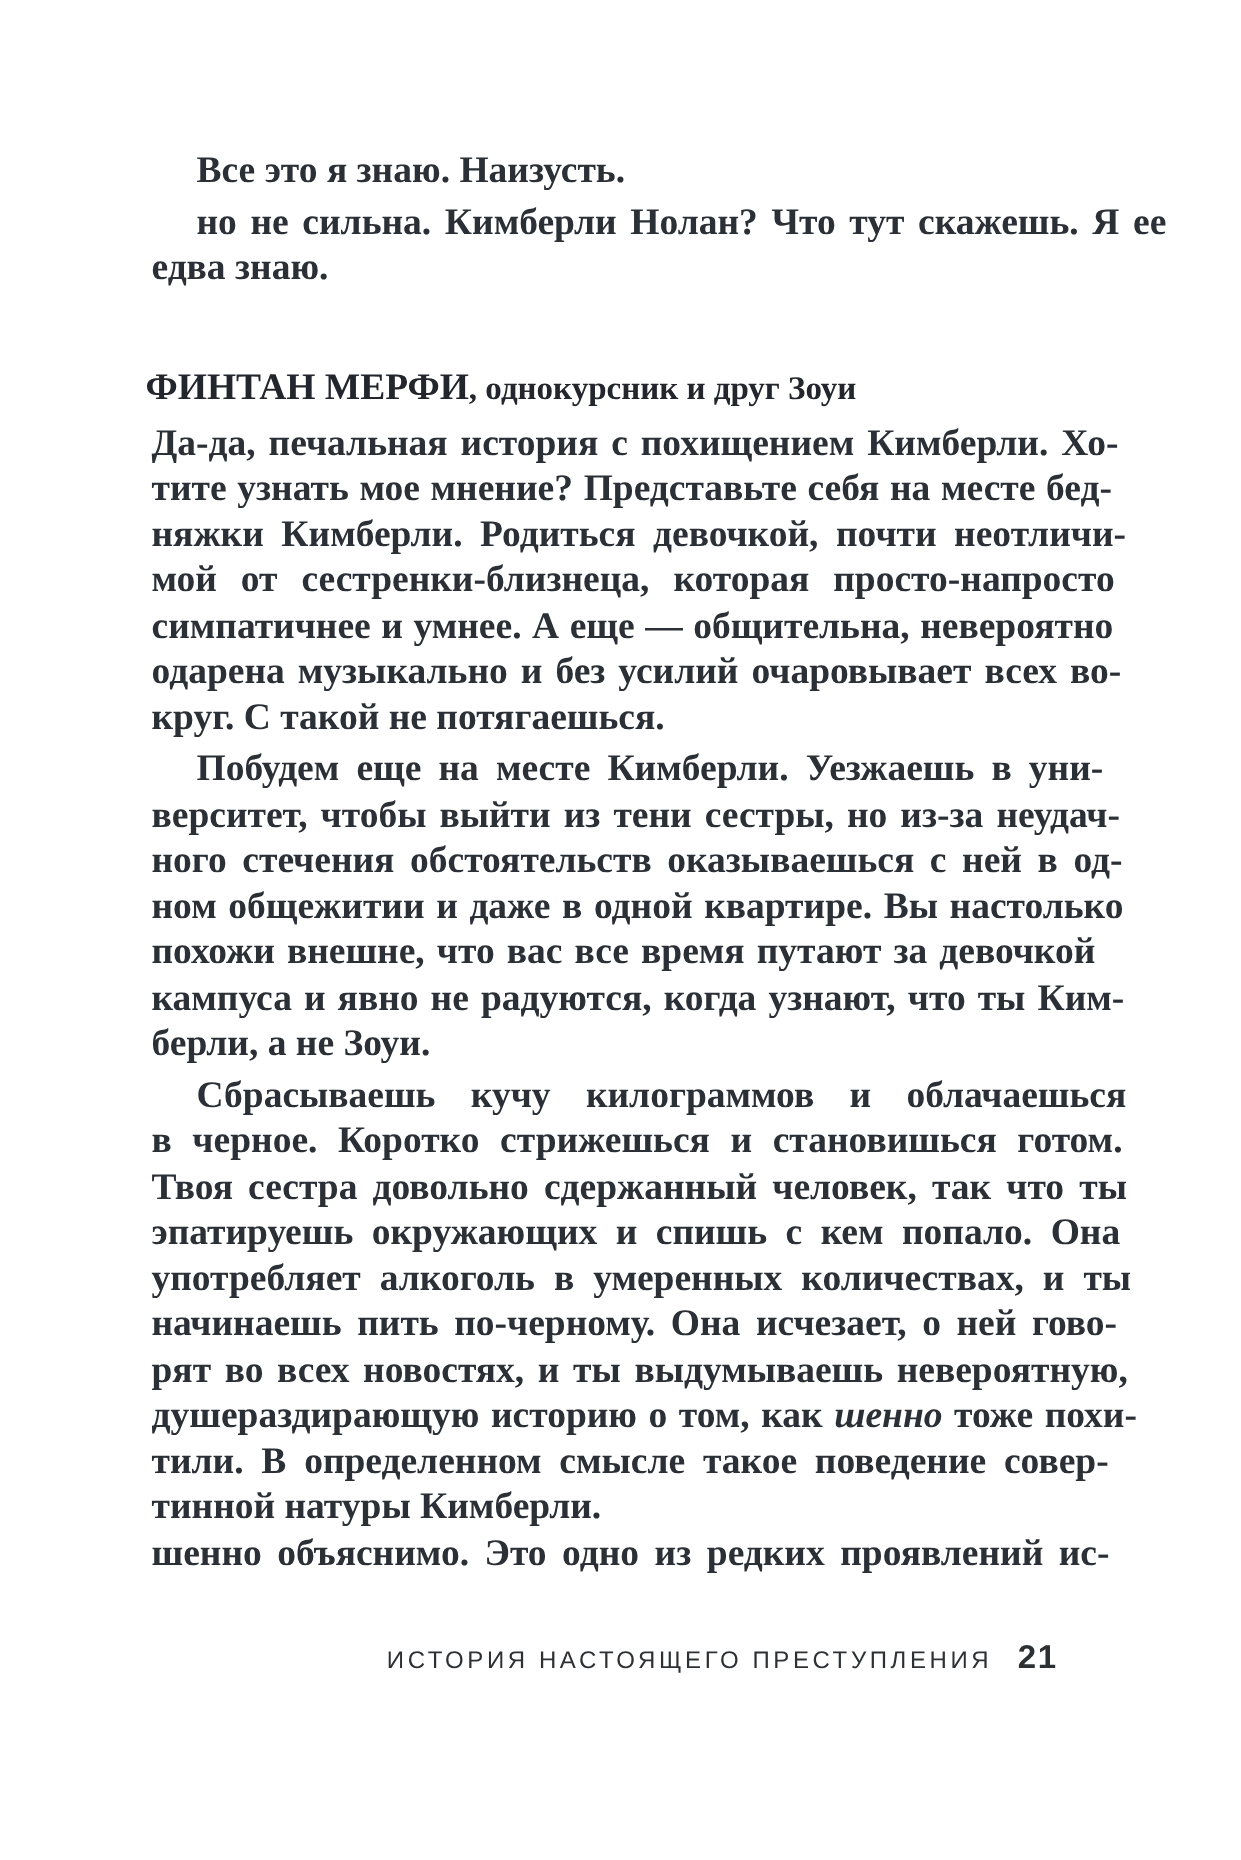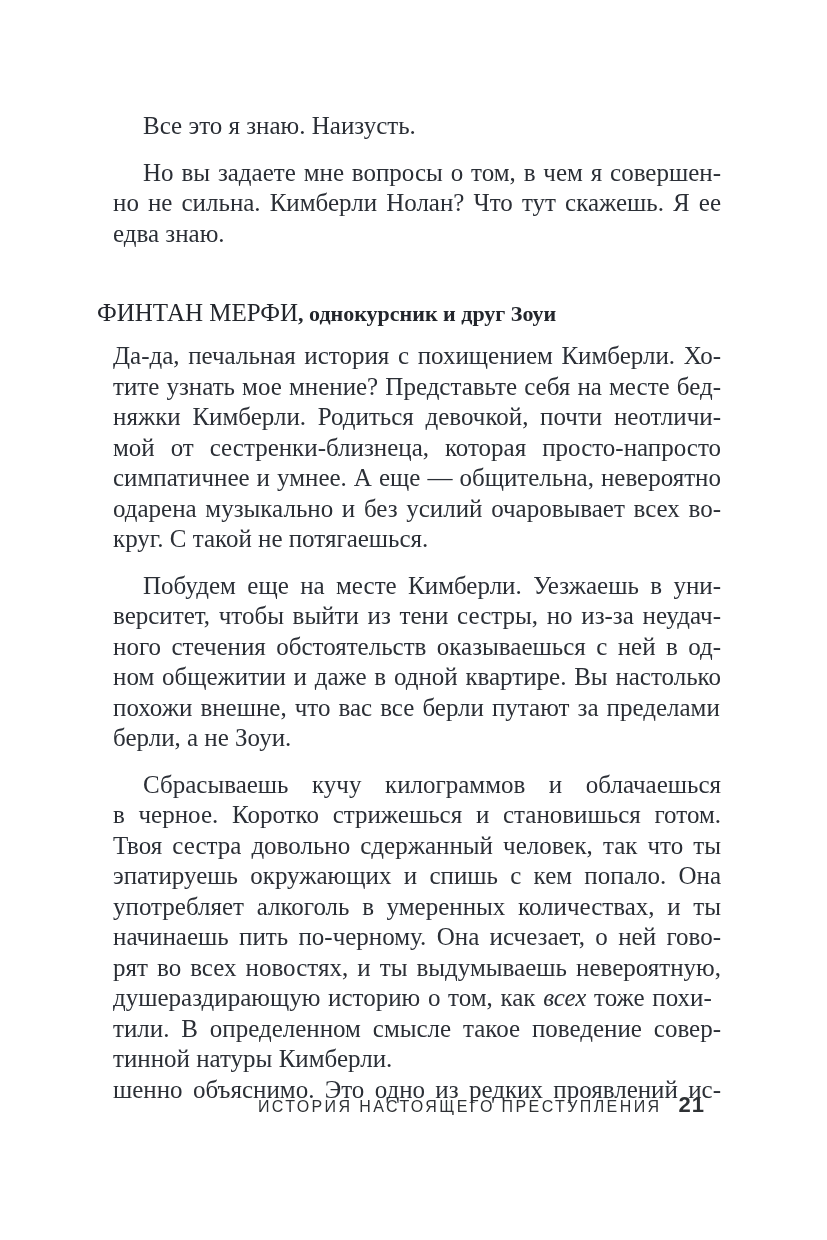--- a/index.html
+++ b/index.html
@@ -22,38 +22,38 @@
   }
   .text-block{
     position:absolute;
     left:97px;
     top:95px;
     width:608px;
     color:var(--ink);
     font-size:25px;
     line-height:30.5px;
   }
-  .para{margin:16px;padding:0;}
+  .para{margin:4px;padding:0;font-weight:bold;}
   .line{
     display:block;
     white-space:nowrap;
     height:30.5px;
   }
   .para.indent .line:first-child{text-indent:30px;}
   .line i{font-style:italic;}
   .speaker-heading{
     margin:44px 0 10px 0;
     padding:0;
     line-height:32px;
     height:32px;
     color:var(--heading-ink);
     font-weight:bold;
     white-space:nowrap;
   }
-  .speaker-name{font-size:25px;font-weight:normal;}
+  .speaker-name{font-size:25px;font-weight:bold;}
   .speaker-role{font-size:22px;font-weight:bold;}
   .running-footer{
     position:absolute;
     left:97px;
     top:1092px;
     width:608px;
     display:flex;
     justify-content:flex-end;
     align-items:baseline;
     gap:17px;
@@ -77,53 +77,53 @@
 </head>
 <body>
 
 <div class="page">
   <main class="text-block">
     <div id="intro-paragraphs">
         <p class="para indent">
           <span class="line last"><span class="line-inner">Все это я знаю. Наизусть.</span></span>
         </p>
         <p class="para indent">
-          <span class="line"><span class="line-inner" style="word-spacing: 1.62187px;">Но вы задаете мне вопросы о том, в чем я совершен-</span></span>
           <span class="line"><span class="line-inner" style="word-spacing: 2.83507px;">но не сильна. Кимберли Нолан? Что тут скажешь. Я ее</span></span>
           <span class="line last"><span class="line-inner">едва знаю.</span></span>
         </p>
       </div>
     <h2 class="speaker-heading"><span class="speaker-name">ФИНТАН МЕРФИ</span><span class="speaker-role">, однокурсник и друг Зоуи</span></h2>
     <div id="body-paragraphs">
         <p class="para">
           <span class="line"><span class="line-inner" style="word-spacing: 2.36979px;">Да-да, печальная история с похищением Кимберли. Хо-</span></span>
           <span class="line"><span class="line-inner" style="word-spacing: 0.875px;">тите узнать мое мнение? Представьте себя на месте бед-</span></span>
           <span class="line"><span class="line-inner" style="word-spacing: 5.45625px;">няжки Кимберли. Родиться девочкой, почти неотличи-</span></span>
           <span class="line"><span class="line-inner" style="word-spacing: 9.69922px;">мой от сестренки-близнеца, которая просто-напросто</span></span>
           <span class="line"><span class="line-inner" style="word-spacing: 0.779018px;">симпатичнее и умнее. А еще — общительна, невероятно</span></span>
           <span class="line"><span class="line-inner" style="word-spacing: 2.42634px;">одарена музыкально и без усилий очаровывает всех во-</span></span>
           <span class="line last"><span class="line-inner">круг. С такой не потягаешься.</span></span>
         </p>
         <p class="para indent">
           <span class="line"><span class="line-inner" style="word-spacing: 5.16071px;">Побудем еще на месте Кимберли. Уезжаешь в уни-</span></span>
           <span class="line"><span class="line-inner" style="word-spacing: 2.44141px;">верситет, чтобы выйти из тени сестры, но из-за неудач-</span></span>
           <span class="line"><span class="line-inner" style="word-spacing: 4.16071px;">ного стечения обстоятельств оказываешься с ней в од-</span></span>
           <span class="line"><span class="line-inner" style="word-spacing: 1.49609px;">ном общежитии и даже в одной квартире. Вы настолько</span></span>
-          <span class="line"><span class="line-inner" style="word-spacing: 1.81445px;">похожи внешне, что вас все берли путают за пределами</span></span>
+          <span class="line"><span class="line-inner" style="word-spacing: 1.81445px;">похожи внешне, что вас все время путают за девочкой</span></span>
+          <span class="line"><span class="line-inner" style="word-spacing: 1.79167px;">кампуса и явно не радуются, когда узнают, что ты Ким-</span></span>
           <span class="line last"><span class="line-inner">берли, а не Зоуи.</span></span>
         </p>
         <p class="para indent">
           <span class="line"><span class="line-inner" style="word-spacing: 17.3164px;">Сбрасываешь кучу килограммов и облачаешься</span></span>
           <span class="line"><span class="line-inner" style="word-spacing: 7.4974px;">в черное. Коротко стрижешься и становишься готом.</span></span>
           <span class="line"><span class="line-inner" style="word-spacing: 3.83705px;">Твоя сестра довольно сдержанный человек, так что ты</span></span>
           <span class="line"><span class="line-inner" style="word-spacing: 6.05357px;">эпатируешь окружающих и спишь с кем попало. Она</span></span>
           <span class="line"><span class="line-inner" style="word-spacing: 6.41667px;">употребляет алкоголь в умеренных количествах, и ты</span></span>
           <span class="line"><span class="line-inner" style="word-spacing: 4.125px;">начинаешь пить по-черному. Она исчезает, о ней гово-</span></span>
           <span class="line"><span class="line-inner" style="word-spacing: 2.82366px;">рят во всех новостях, и ты выдумываешь невероятную,</span></span>
-          <span class="line"><span class="line-inner" style="word-spacing: 1.44866px;">душераздирающую историю о том, как <i>всех</i> тоже похи-</span></span>
+          <span class="line"><span class="line-inner" style="word-spacing: 1.44866px;">душераздирающую историю о том, как <i>шенно</i> тоже похи-</span></span>
           <span class="line"><span class="line-inner" style="word-spacing: 5.60677px; text-align: center;">тили. В определенном смысле такое поведение совер-</span></span>
           <span class="line last"><span class="line-inner">тинной натуры Кимберли.</span></span>
           <span class="line"><span class="line-inner" style="word-spacing: 4.08036px;">шенно объяснимо. Это одно из редких проявлений ис-</span></span>
         </p>
       </div>
   </main>
   <footer class="running-footer">
     <span class="footer-title">ИСТОРИЯ НАСТОЯЩЕГО ПРЕСТУПЛЕНИЯ</span>
     <span class="page-number">21</span>
   </footer>

